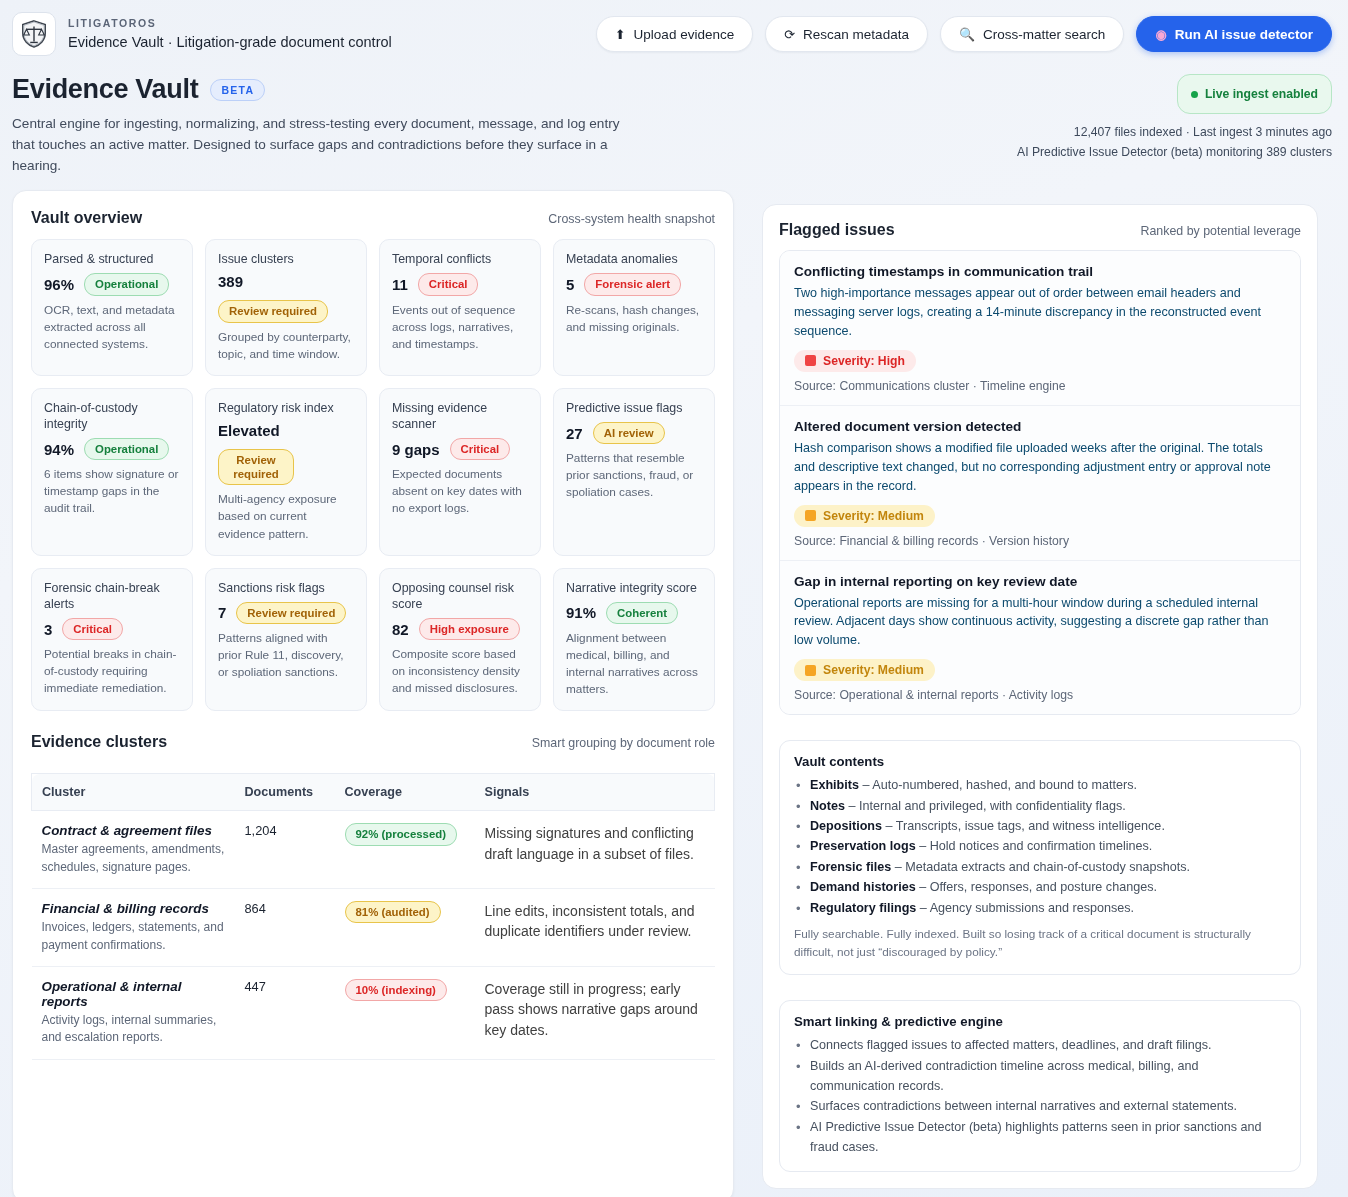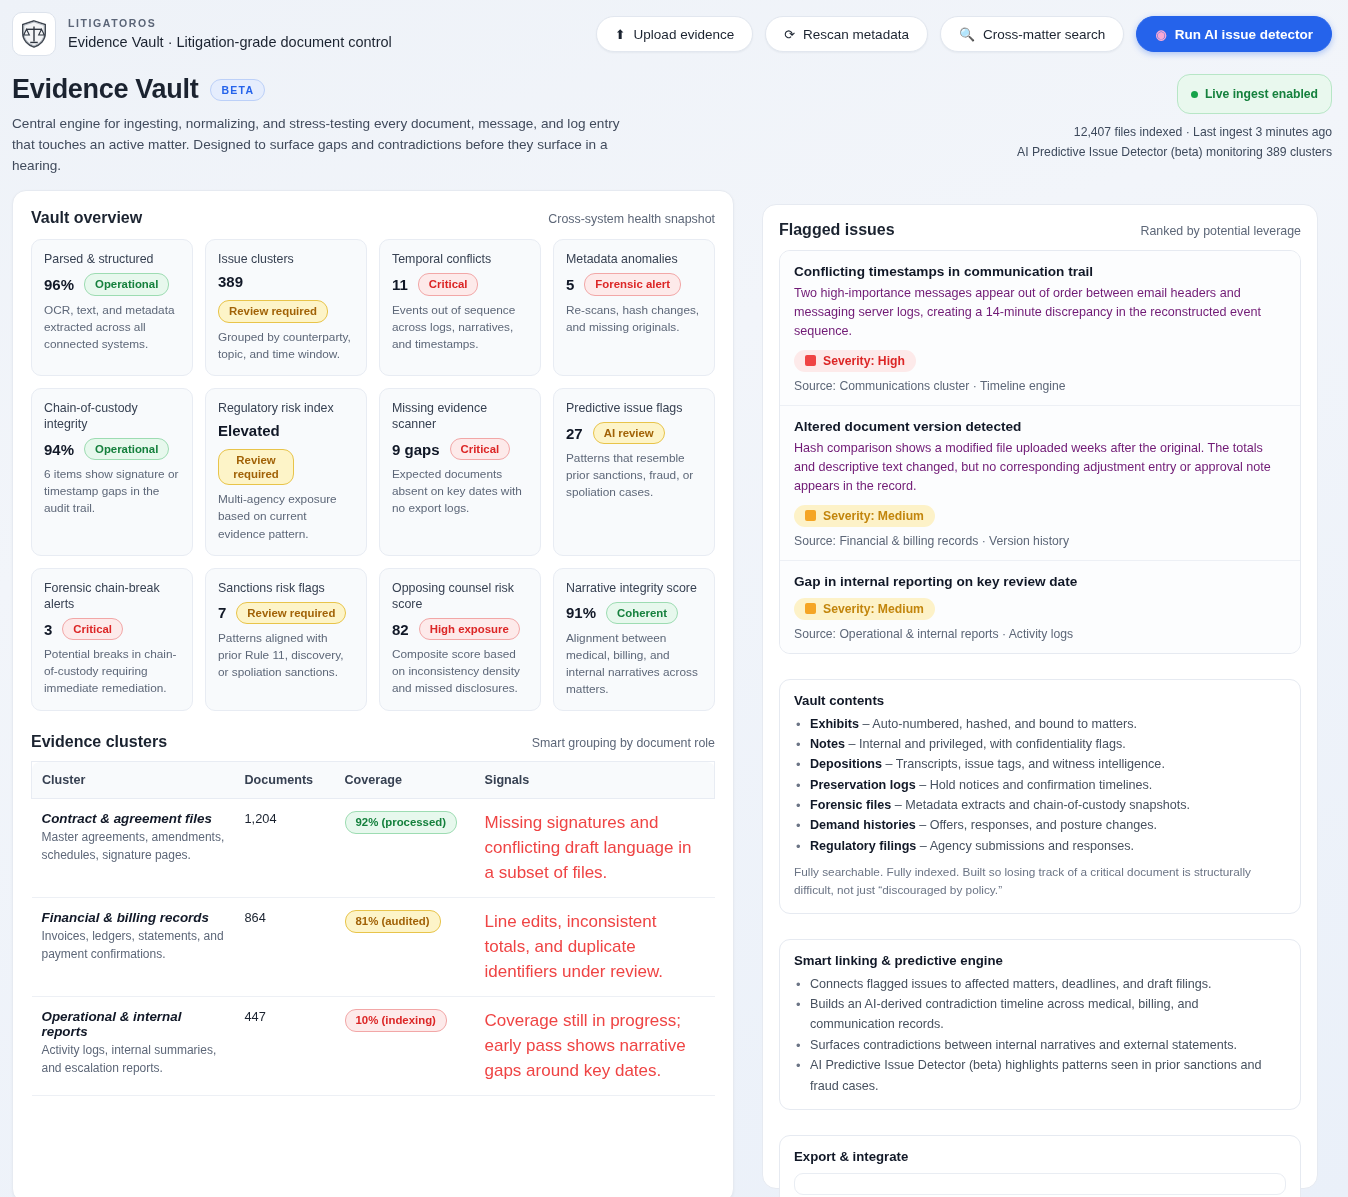--- a/index.html
+++ b/index.html
@@ -98,41 +98,41 @@
     font-size: 11.4px; font-weight: 600; padding: 3px 10px; border-radius: 11px;
     white-space: nowrap; line-height: 1.25; display:inline-block;
   }
   .b-green { color: #15803d; background: #e7f8ed; border: 1px solid #9ddcb2; }
   .b-yellow { color: #a16207; background: #fdf4c8; border: 1px solid #e8c44a; }
   .b-red { color: #dc2626; background: #fdeaea; border: 1px solid #f2a7a7; }
   .b-wrap { white-space: normal; max-width: 76px; text-align:center;}
 
   
   .clusters { margin-top: 22px; }
-  table { width: 100%; border-collapse: collapse; margin-top: 10px; }
+  table { width: 100%; border-collapse: collapse; margin-top: 22px; }
   thead th {
     text-align: left; font-size: 12.6px; font-weight: 600; color: #374152;
     background: #f8fafc; padding: 11px 10px; border-top: 1px solid #e8ecf3;
     border-bottom: 1px solid #e8ecf3;
   }
   thead th:first-child { border-left: 1px solid #e8ecf3; border-top-left-radius: 8px;}
   thead th:last-child { border-right: 1px solid #e8ecf3; border-top-right-radius: 8px;}
   tbody td { padding: 12px 10px; vertical-align: top; border-bottom: 1px solid #edf0f5; }
   .cname { font-size: 13.4px; font-weight: 700; color: #111827; font-style: italic; }
   .cdesc { font-size: 12px; color: #5d6778; line-height: 1.45; margin-top: 3px; }
   .cnum { font-size: 12.8px; color: #1b2330; }
-  .csig { font-size: 17px; color: #ef4444; line-height: 1.45; }
+  .csig { font-size: 14px; color: #404040; line-height: 1.45; }
   .col-doc { width: 100px; } .col-cov { width: 140px; } .col-sig { width: 240px; }
 
   
   .issuebox { border: 1px solid #e6eaf1; border-radius: 11px; margin-top: 11px; overflow: hidden; }
   .issue { padding: 13px 14px 12px; border-bottom: 1px solid #edf0f5; background:#fcfdfe;}
   .issue:last-child { border-bottom: none; }
   .ititle { font-size: 13.6px; font-weight: 700; color: #111827; }
-  .ibody { font-size: 12.6px; color: #701a75; line-height: 1.5; margin-top: 5px; }
+  .ibody { font-size: 12.6px; color: #0c4a6e; line-height: 1.5; margin-top: 5px; }
   .sev {
     display: inline-flex; align-items: center; gap: 7px; margin-top: 9px;
     font-size: 12.2px; font-weight: 700; padding: 4px 11px; border-radius: 11px;
   }
   .sev-high { color: #dc2626; background: #fdeaea; }
   .sev-med { color: #c2850c; background: #fdf2c8; }
   .sq { width: 11px; height: 11px; border-radius: 2px; display: inline-block; }
   .sq-high { background: #ef4444; } .sq-med { background: #f5a524; }
   .isrc { font-size: 12.2px; color: #5d6778; margin-top: 7px; }
 
@@ -381,21 +381,21 @@
       </div>
       <div class="issuebox" id="issuebox">
           <div class="issue"><div class="ititle">Conflicting timestamps in communication trail</div><div class="ibody">Two high-importance messages appear out of order between email headers and messaging server logs, creating a 14-minute discrepancy in the reconstructed event sequence.</div><div class="sev sev-high">
               <span class="sq sq-high"></span>
               <span>Severity: High</span>
             </div><div class="isrc">Source: Communications cluster · Timeline engine</div></div>
           <div class="issue"><div class="ititle">Altered document version detected</div><div class="ibody">Hash comparison shows a modified file uploaded weeks after the original. The totals and descriptive text changed, but no corresponding adjustment entry or approval note appears in the record.</div><div class="sev sev-med">
               <span class="sq sq-med"></span>
               <span>Severity: Medium</span>
             </div><div class="isrc">Source: Financial &amp; billing records · Version history</div></div>
-          <div class="issue"><div class="ititle">Gap in internal reporting on key review date</div><div class="sev sev-med">
+          <div class="issue"><div class="ititle">Gap in internal reporting on key review date</div><div class="ibody">Operational reports are missing for a multi-hour window during a scheduled internal review. Adjacent days show continuous activity, suggesting a discrete gap rather than low volume.</div><div class="sev sev-med">
               <span class="sq sq-med"></span>
               <span>Severity: Medium</span>
             </div><div class="isrc">Source: Operational &amp; internal reports · Activity logs</div></div>
         </div>
 
       <div class="card">
         <div class="cardtitle">Vault contents</div>
         <ul class="list" id="contentslist">
             <li><b>Exhibits</b><span> – Auto-numbered, hashed, and bound to matters.</span></li>
             <li><b>Notes</b><span> – Internal and privileged, with confidentiality flags.</span></li>

